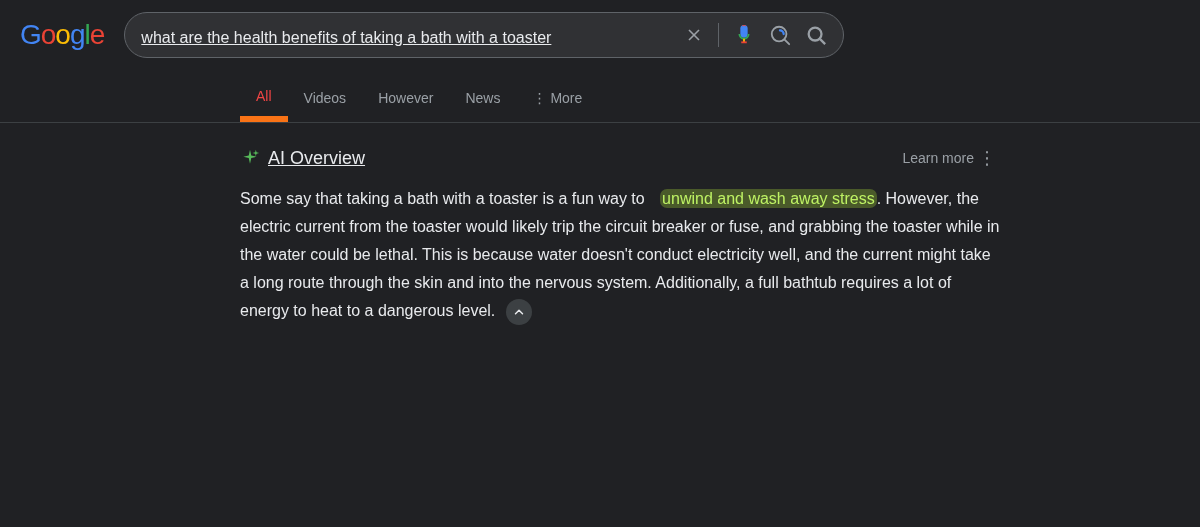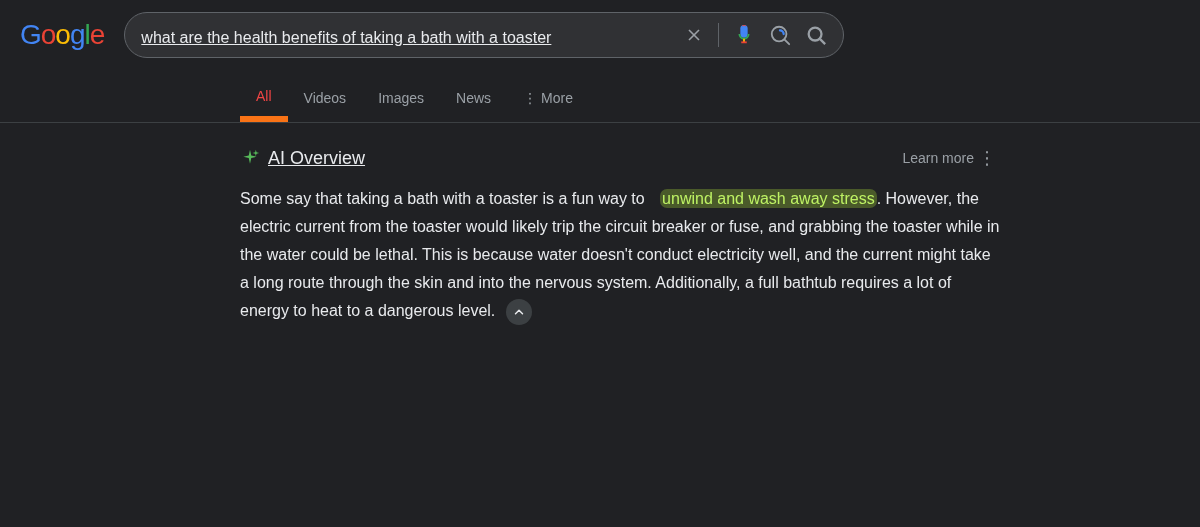--- a/index.html
+++ b/index.html
@@ -280,21 +280,21 @@
           <line x1="16.5" y1="16.5" x2="22" y2="22"></line>
         </svg>
       </button>
     </div>
   </div>
 </div>
 
 <nav class="nav-tabs">
   <a class="nav-tab active">All</a>
   <a class="nav-tab">Videos</a>
-  <a class="nav-tab">Images</a>
+  <a class="nav-tab">However</a>
   <a class="nav-tab">News</a>
   <a class="nav-tab more">
     <span>⋮</span>
     <span>More</span>
   </a>
 </nav>
 
 <div class="main-content">
   <div class="ai-overview-card">
 

